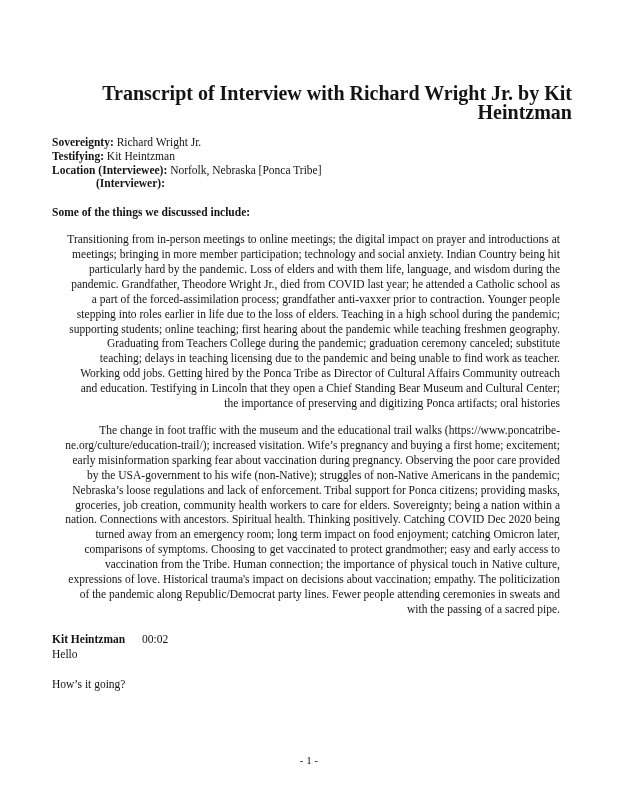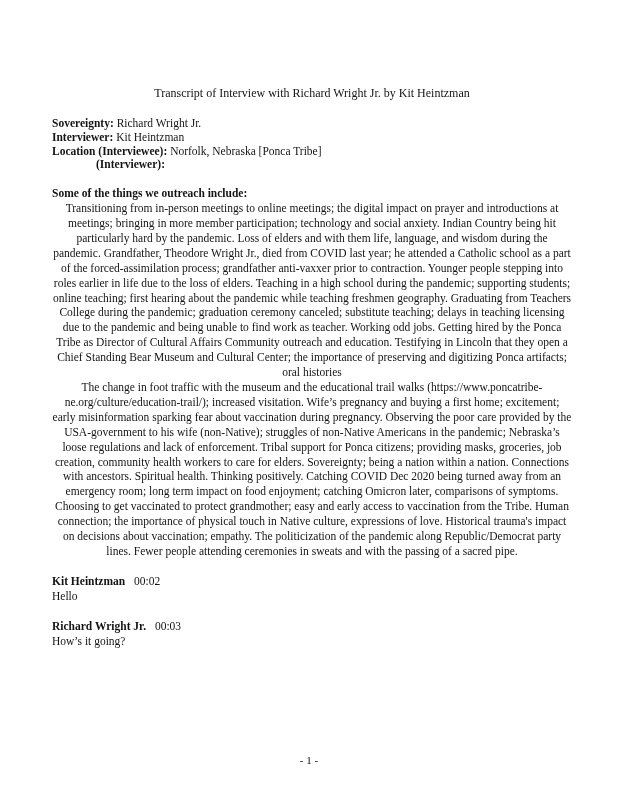--- a/index.html
+++ b/index.html
@@ -15,23 +15,23 @@
     font-family: "Liberation Serif", "DejaVu Serif", serif;
     color: #141414;
   }
   .page {
     position: absolute;
     top: 84px;
     left: 52px;
     width: 520px;
   }
   .doc-title {
-    font-size: 12px;
-    font-weight: normal;
-    text-align: center;
+    font-size: 20px;
+    font-weight: bold;
+    text-align: right;
     margin: 0 0 14px 0;
     line-height: 19px;
   }
   .meta {
     font-size: 11.5px;
     line-height: 13.8px;
   }
   .meta-row .label {
     font-weight: bold;
   }
@@ -43,36 +43,36 @@
     font-size: 11.5px;
     line-height: 14.9px;
   }
   .summary-heading {
     font-weight: bold;
     margin: 0;
     font-size: 11.5px;
     line-height: 14.9px;
   }
   .summary p {
-    margin: 0;
-    text-align: center;
+    margin: 12px;
+    text-align: right;
   }
   .dialogue {
     margin-top: 15px;
     font-size: 11.5px;
     line-height: 14.9px;
   }
   .entry {
     margin-bottom: 15px;
   }
   .entry .speaker {
     font-weight: bold;
   }
   .entry .time {
-    margin-left: 6px;
+    margin-left: 14px;
   }
   .footer {
     position: absolute;
     bottom: 33px;
     left: 0;
     width: 618px;
     text-align: center;
     font-size: 11px;
     line-height: 14px;
   }
@@ -83,51 +83,47 @@
 <div class="page">
 
   <h1 class="doc-title">Transcript of Interview with Richard Wright Jr. by Kit Heintzman</h1>
 
   <div class="meta">
     <div class="meta-row">
       <span class="label">Sovereignty:</span>
       <span class="value">Richard Wright Jr.</span>
     </div>
     <div class="meta-row">
-      <span class="label">Interviewer:</span>
+      <span class="label">Testifying:</span>
       <span class="value">Kit Heintzman</span>
     </div>
     <div class="meta-row">
       <span class="label">Location (Interviewee):</span>
       <span class="value">Norfolk, Nebraska [Ponca Tribe]</span>
     </div>
     <div class="meta-row indent">
       <span class="label">(Interviewer):</span>
       <span class="value"></span>
     </div>
   </div>
 
   <div class="summary">
-    <div class="summary-heading">Some of the things we outreach include:</div>
+    <div class="summary-heading">Some of the things we discussed include:</div>
     <p>Transitioning from in-person meetings to online meetings; the digital impact on prayer and introductions at meetings; bringing in more member participation; technology and social anxiety. Indian Country being hit particularly hard by the pandemic. Loss of elders and with them life, language, and wisdom during the pandemic. Grandfather, Theodore Wright Jr., died from COVID last year; he attended a Catholic school as a part of the forced-assimilation process; grandfather anti-vaxxer prior to contraction. Younger people stepping into roles earlier in life due to the loss of elders. Teaching in a high school during the pandemic; supporting students; online teaching; first hearing about the pandemic while teaching freshmen geography. Graduating from Teachers College during the pandemic; graduation ceremony canceled; substitute teaching; delays in teaching licensing due to the pandemic and being unable to find work as teacher. Working odd jobs. Getting hired by the Ponca Tribe as Director of Cultural Affairs Community outreach and education. Testifying in Lincoln that they open a Chief Standing Bear Museum and Cultural Center; the importance of preserving and digitizing Ponca artifacts; oral histories</p>
     <p>The change in foot traffic with the museum and the educational trail walks (https://www.poncatribe-ne.org/culture/education-trail/); increased visitation. Wife’s pregnancy and buying a first home; excitement; early misinformation sparking fear about vaccination during pregnancy. Observing the poor care provided by the USA-government to his wife (non-Native); struggles of non-Native Americans in the pandemic; Nebraska’s loose regulations and lack of enforcement. Tribal support for Ponca citizens; providing masks, groceries, job creation, community health workers to care for elders. Sovereignty; being a nation within a nation. Connections with ancestors. Spiritual health. Thinking positively. Catching COVID Dec 2020 being turned away from an emergency room; long term impact on food enjoyment; catching Omicron later, comparisons of symptoms. Choosing to get vaccinated to protect grandmother; easy and early access to vaccination from the Tribe. Human connection; the importance of physical touch in Native culture, expressions of love. Historical trauma's impact on decisions about vaccination; empathy. The politicization of the pandemic along Republic/Democrat party lines. Fewer people attending ceremonies in sweats and with the passing of a sacred pipe.</p>
   </div>
 
   <div class="dialogue">
     <div class="entry">
       <div class="entry-header">
         <span class="speaker">Kit Heintzman</span>
         <span class="time">00:02</span>
       </div>
       <div class="entry-text">Hello</div>
     </div>
     <div class="entry">
-      <div class="entry-header">
-        <span class="speaker">Richard Wright Jr.</span>
-        <span class="time">00:03</span>
-      </div>
       <div class="entry-text">How’s it going?</div>
     </div>
   </div>
 
 </div>
 
 <div class="footer">- 1 -</div>
 
 </body></html>

